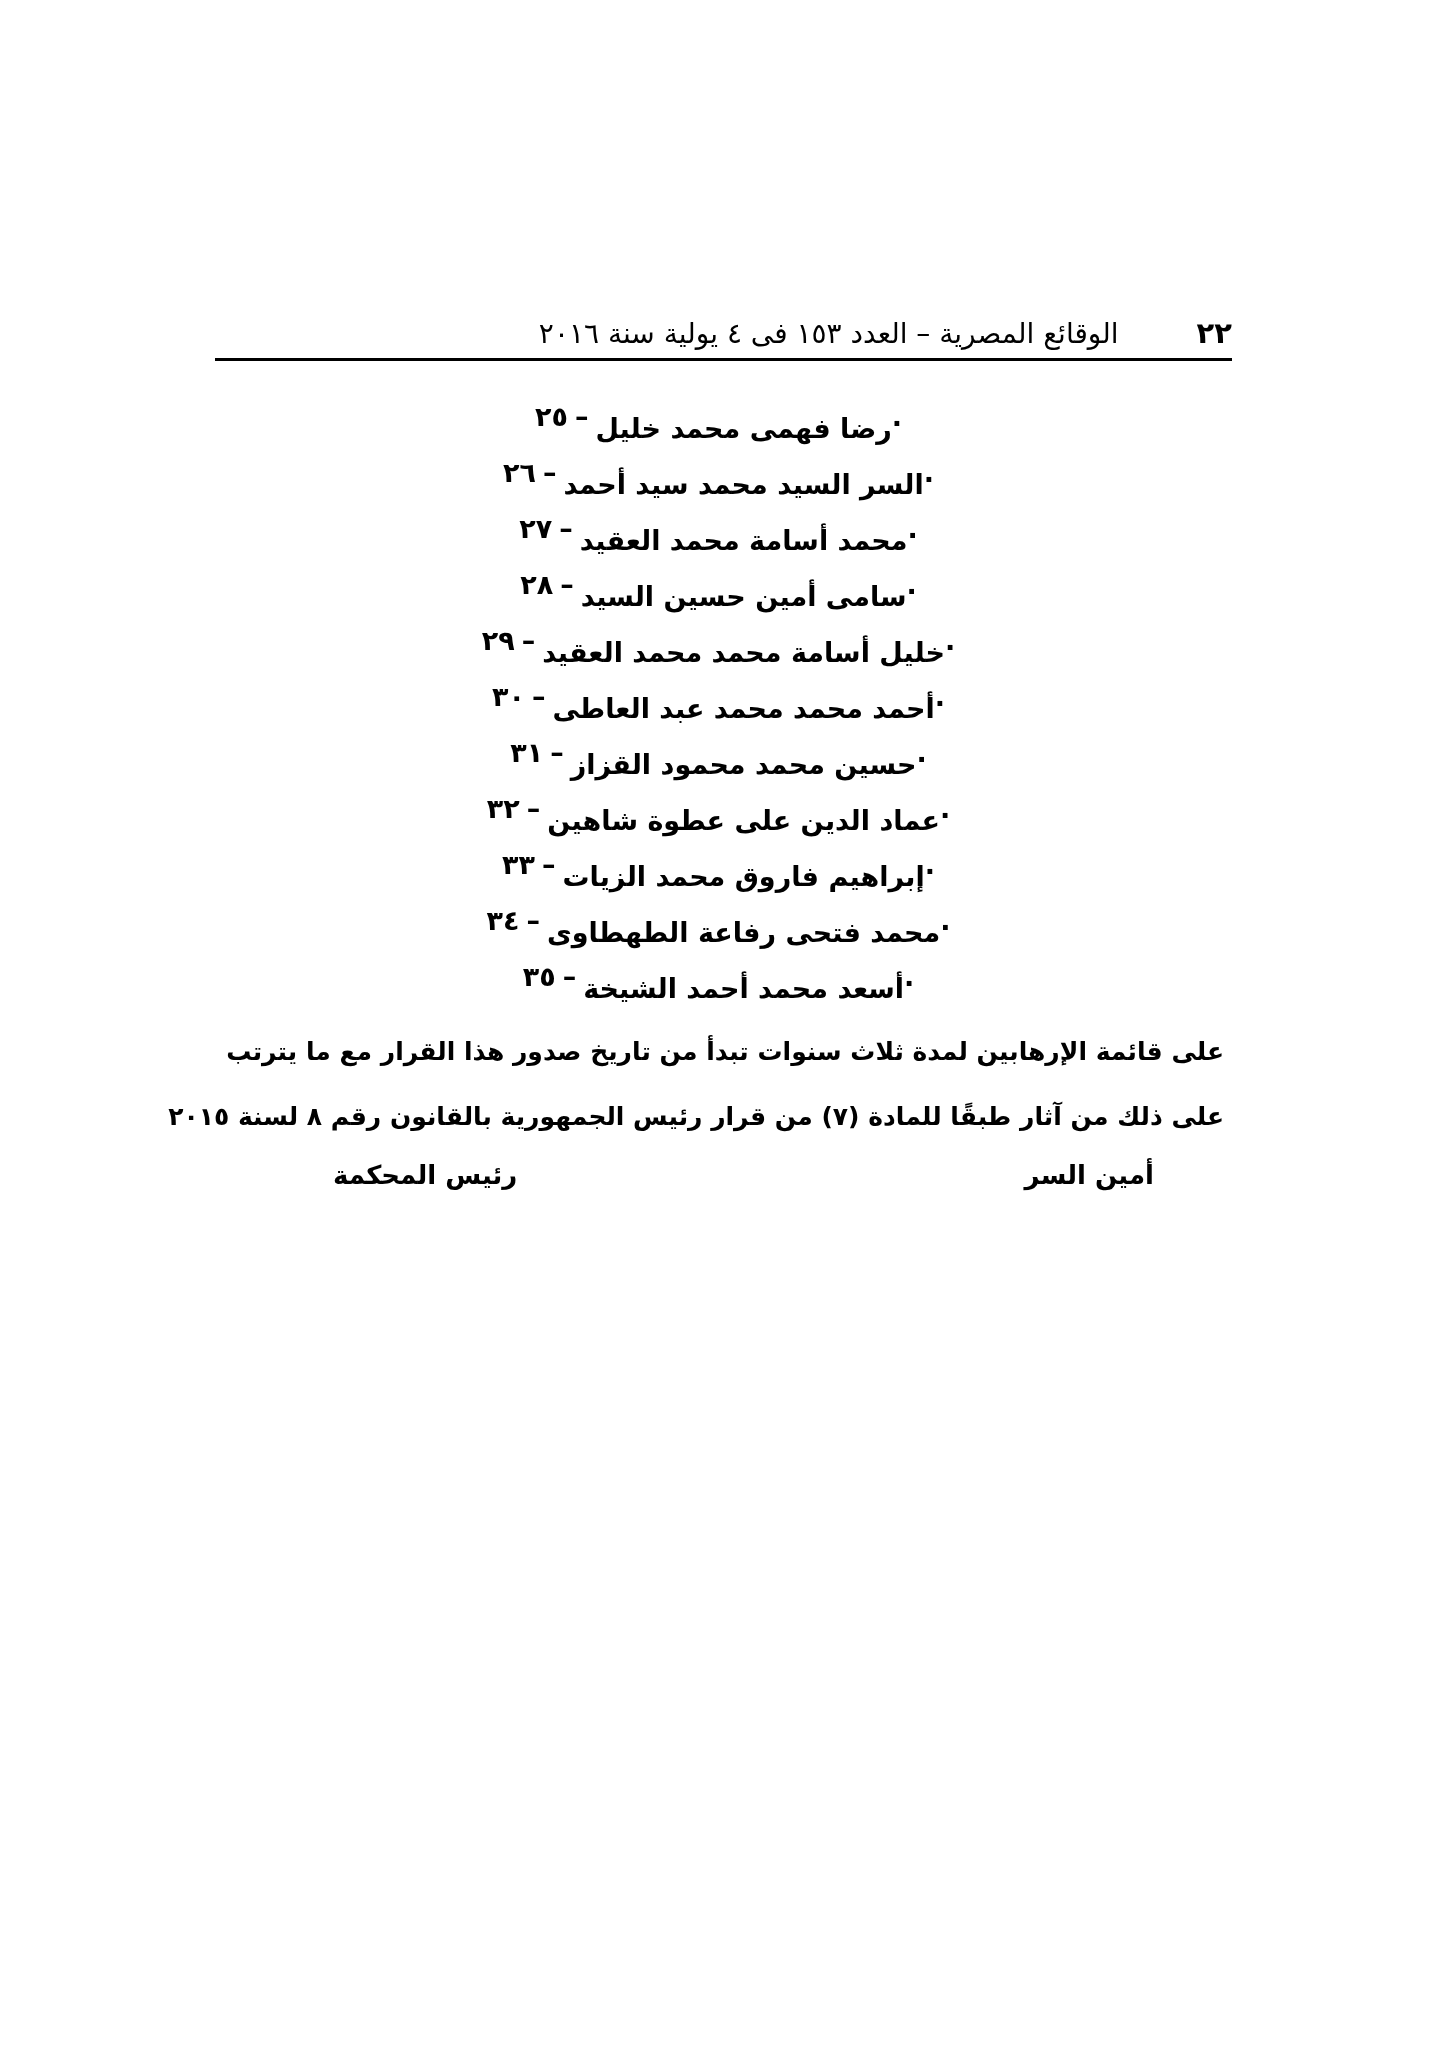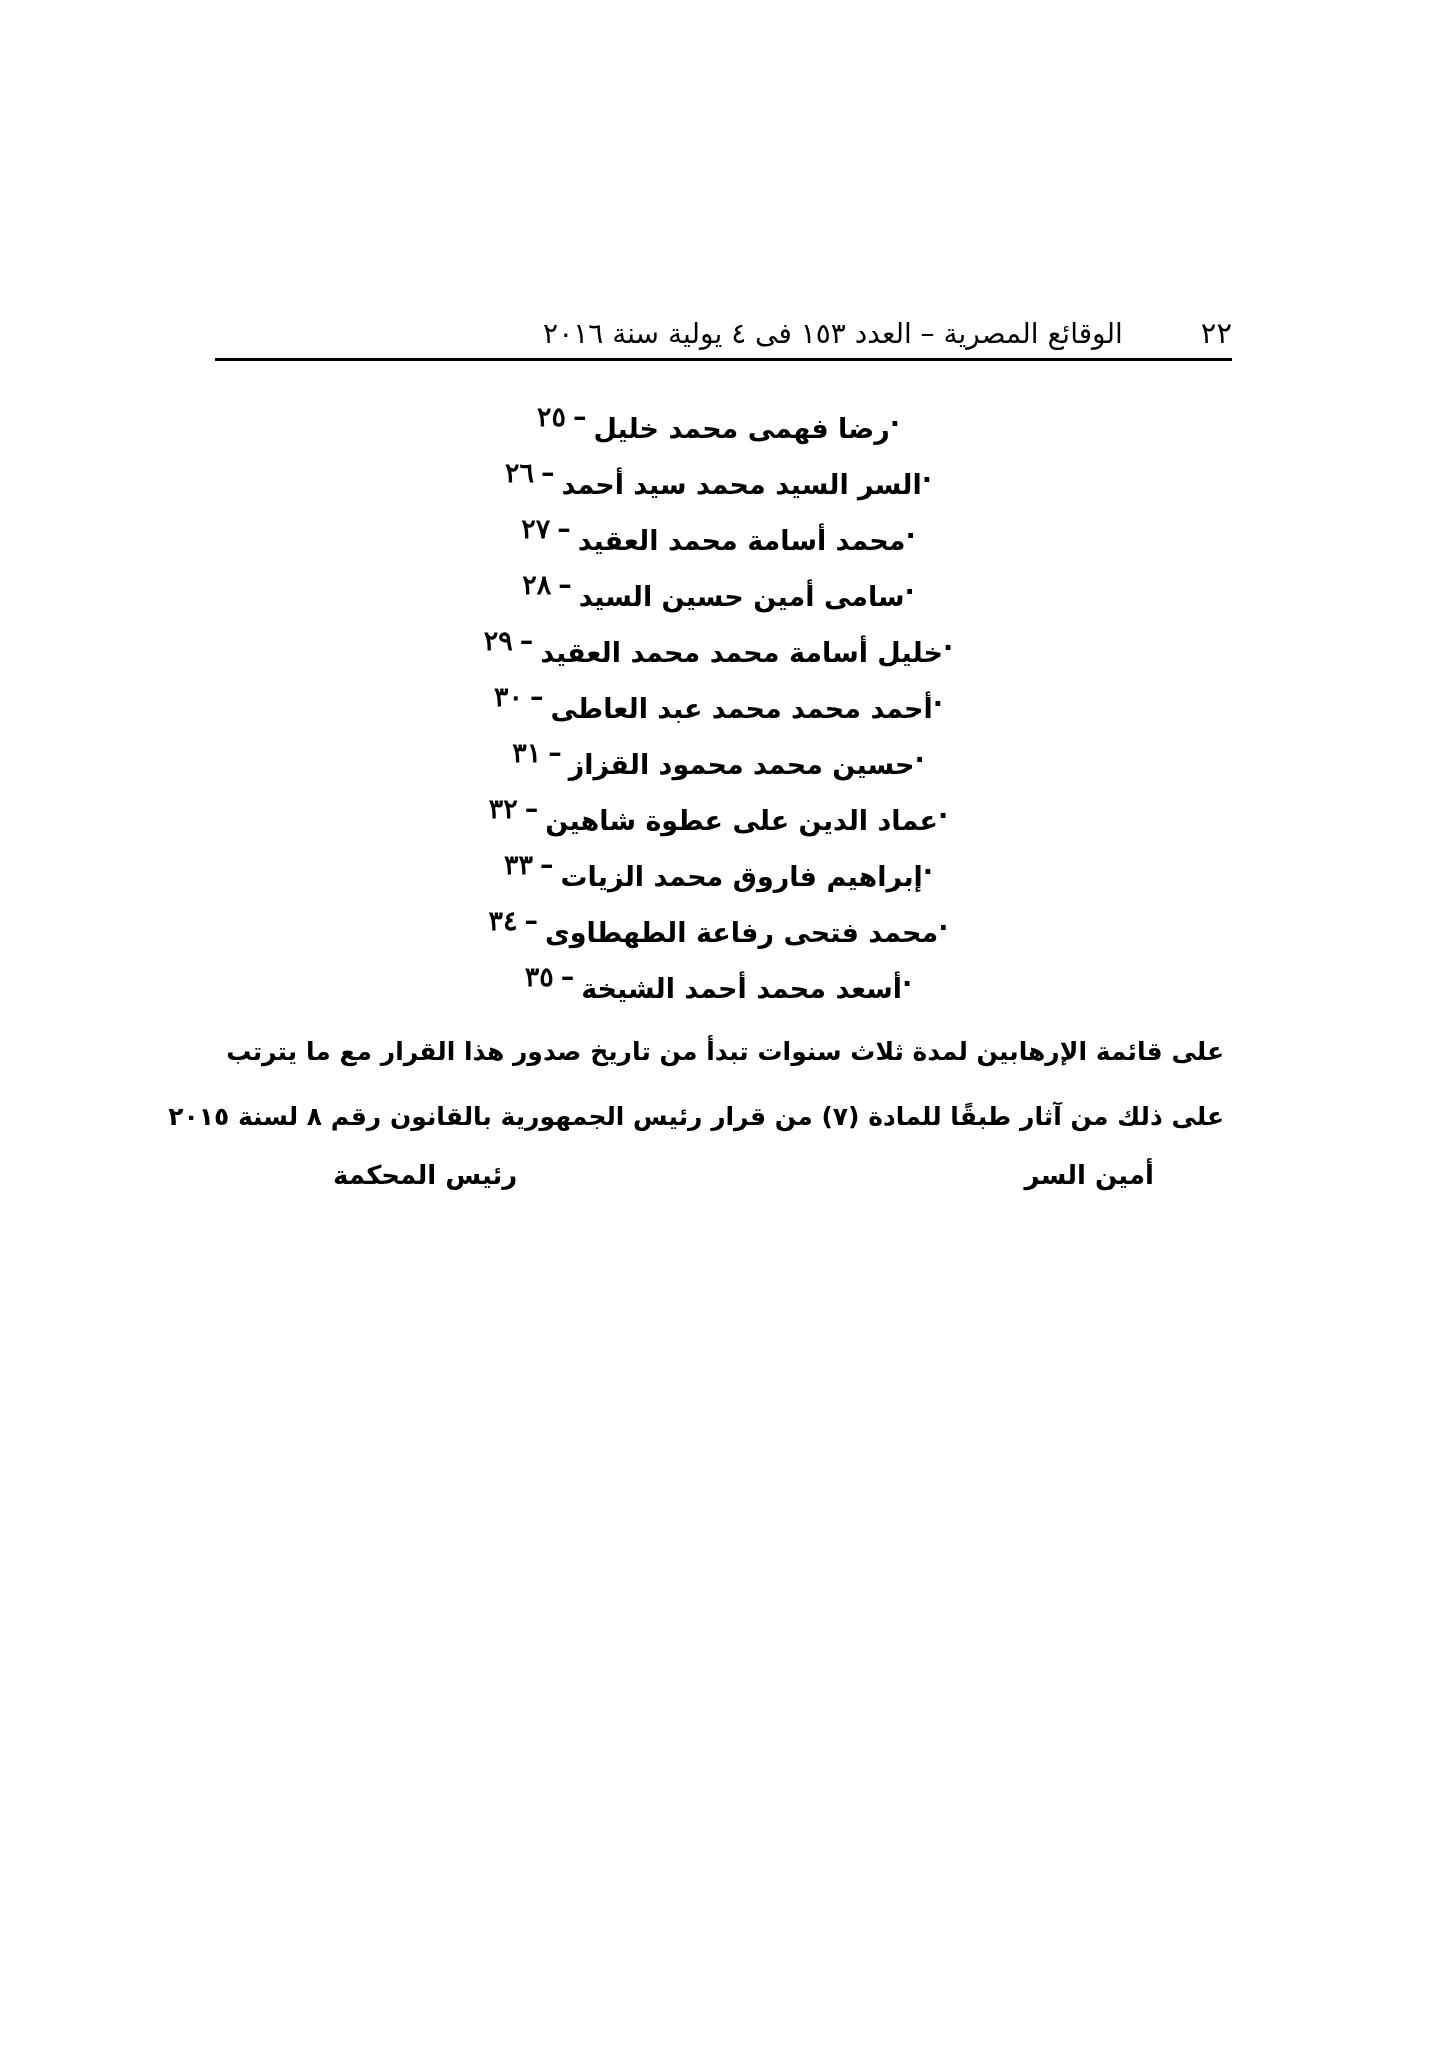--- a/index.html
+++ b/index.html
@@ -31,21 +31,21 @@
   .header-row {
     display: flex;
     flex-direction: row;
     align-items: flex-end;
     justify-content: flex-start;
     padding-bottom: 6px;
   }
 
   .page-number {
     font-size: 29px;
-    font-weight: 400;
+    font-weight: 700;
     letter-spacing: 1px;
     padding-left: 78px;
     white-space: nowrap;
     line-height: 1.1;
   }
 
   .header-title {
     font-size: 28px;
     font-weight: 400;
     white-space: nowrap;
@@ -76,21 +76,20 @@
     margin: 0 0 0 0;
     height: 56px;
     display: flex;
     align-items: center;
     justify-content: center;
     white-space: nowrap;
   }
 
   .name-item .num {
     display: inline-block;
-    font-family: Liberation Serif, serif;
   }
 
   .name-item .dash {
     display: inline-block;
     padding: 0 7px;
   }
 
   .name-item .nm {
     display: inline-block;
     margin-top: 24px;

